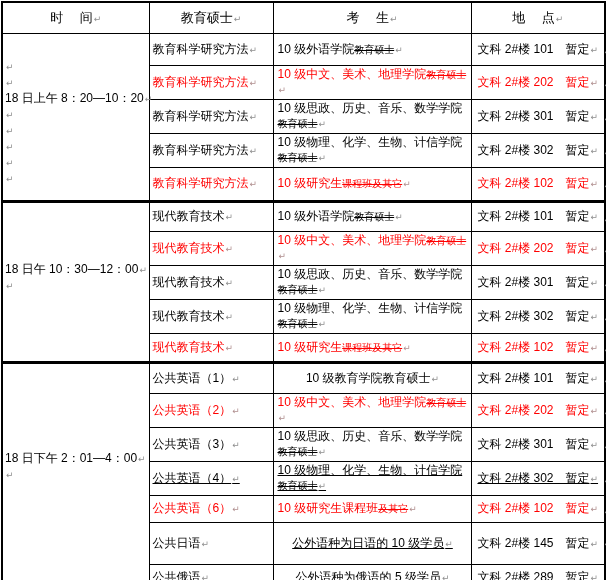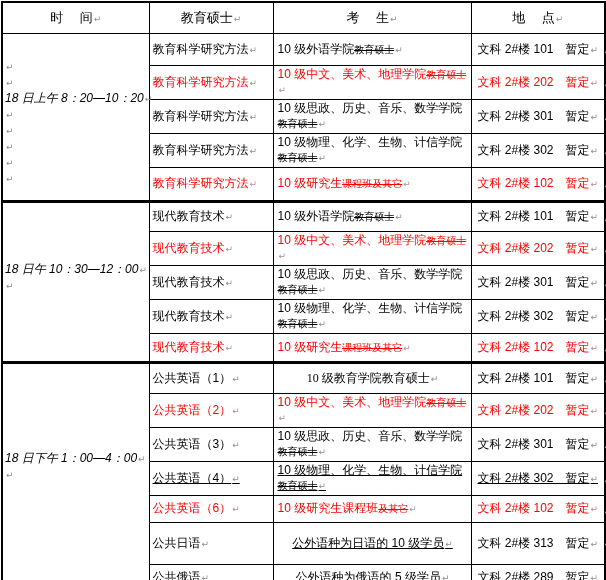--- a/index.html
+++ b/index.html
@@ -15,21 +15,21 @@
   td.loc{text-align:center;position:relative;overflow:visible;}
   td.red{color:#ff0000;}
   .strike{text-decoration:line-through;font-size:10px;}
   .pc{color:#8f8f8f;font-size:9px;margin-left:1px;text-decoration:none;}
   .red .pc{color:#b08f8f;}
   .re{position:absolute;right:-8px;top:35%;color:#8f8f8f;font-size:9px;}
   tr.section-start td{border-top:3px solid #000;}
   td.time-cell{vertical-align:top;padding:0 0 0 2px;overflow:visible;}
   .time-wrap{display:block;}
   .mark-line{height:16px;line-height:16px;}
-  .time-line{height:16px;line-height:16px;white-space:nowrap;font-style:italic;}
+  .time-line{height:16px;line-height:16px;white-space:nowrap;}
 </style>
 </head>
 <body>
 
 <table>
   <colgroup>
     <col style="width:147px">
       <col style="width:124px">
       <col style="width:198px">
       <col style="width:134px">
@@ -107,26 +107,26 @@
         <td class="loc"><span>文科 2#楼 302　暂定</span><span class="pc">↵</span><span class="re">↵</span></td>
       </tr>
       <tr style="height: 29px;">
         <td class="sub red"><span>现代教育技术</span><span class="pc">↵</span></td>
         <td class="exa red" style="text-align: left;"><span>10 级研究生</span><span class="strike">课程班及其它</span><span class="pc">↵</span></td>
         <td class="loc red"><span>文科 2#楼 102　暂定</span><span class="pc">↵</span><span class="re">↵</span></td>
       </tr>
       <tr class="section-start" style="height: 31px;">
         <td class="time-cell" rowspan="8">
           <div class="time-wrap" style="padding-top: 86px;">
-            <div class="time-line"><span>18 日下午 1：00—4：00</span><span class="pc">↵</span></div>
+            <div class="time-line"><span>18 日下午 2：01—4：00</span><span class="pc">↵</span></div>
             <div class="mark-line"><span class="pc">↵</span></div>
           </div>
         </td>
         <td class="sub"><span>公共英语（1）</span><span class="pc">↵</span></td>
-        <td class="exa" style="text-align: center; font-family: Liberation Serif, serif;"><span>10 级教育学院教育硕士</span><span class="pc">↵</span></td>
+        <td class="exa" style="text-align: center;"><span>10 级教育学院教育硕士</span><span class="pc">↵</span></td>
         <td class="loc"><span>文科 2#楼 101　暂定</span><span class="pc">↵</span><span class="re">↵</span></td>
       </tr>
       <tr style="height: 33px;">
         <td class="sub red"><span>公共英语（2）</span><span class="pc">↵</span></td>
         <td class="exa red" style="text-align: left;"><span>10 级中文、美术、地理学院</span><span class="strike">教育硕士</span><span class="pc">↵</span></td>
         <td class="loc red"><span>文科 2#楼 202　暂定</span><span class="pc">↵</span><span class="re">↵</span></td>
       </tr>
       <tr style="height: 30px;">
         <td class="sub"><span>公共英语（3）</span><span class="pc">↵</span></td>
         <td class="exa" style="text-align: left;"><span>10 级思政、历史、音乐、数学学院</span><span class="strike">教育硕士</span><span class="pc">↵</span></td>
@@ -138,21 +138,21 @@
         <td class="loc"><span>文科 2#楼 302　暂定</span><span class="pc">↵</span><span class="re">↵</span></td>
       </tr>
       <tr style="height: 27px;">
         <td class="sub red"><span>公共英语（6）</span><span class="pc">↵</span></td>
         <td class="exa red" style="text-align: left;"><span>10 级研究生课程班</span><span class="strike">及其它</span><span class="pc">↵</span></td>
         <td class="loc red"><span>文科 2#楼 102　暂定</span><span class="pc">↵</span><span class="re">↵</span></td>
       </tr>
       <tr style="height: 42px;">
         <td class="sub"><span>公共日语</span><span class="pc">↵</span></td>
         <td class="exa" style="text-align: center; text-decoration: underline;"><span>公外语种为日语的 10 级学员</span><span class="pc">↵</span></td>
-        <td class="loc"><span>文科 2#楼 313　暂定</span><span class="pc">↵</span><span class="re">↵</span></td>
+        <td class="loc"><span>文科 2#楼 145　暂定</span><span class="pc">↵</span><span class="re">↵</span></td>
       </tr>
       <tr style="height: 27px; margin-top: 32px;">
         <td class="sub"><span>公共俄语</span><span class="pc">↵</span></td>
         <td class="exa" style="text-align: center;"><span>公外语种为俄语的 5 级学员</span><span class="pc">↵</span></td>
         <td class="loc"><span>文科 2#楼 289　暂定</span><span class="pc">↵</span><span class="re">↵</span></td>
       </tr>
       <tr style="height: 26px;">
         <td class="sub"></td>
         <td class="exa" style="text-align: left;"></td>
         <td class="loc"></td>

